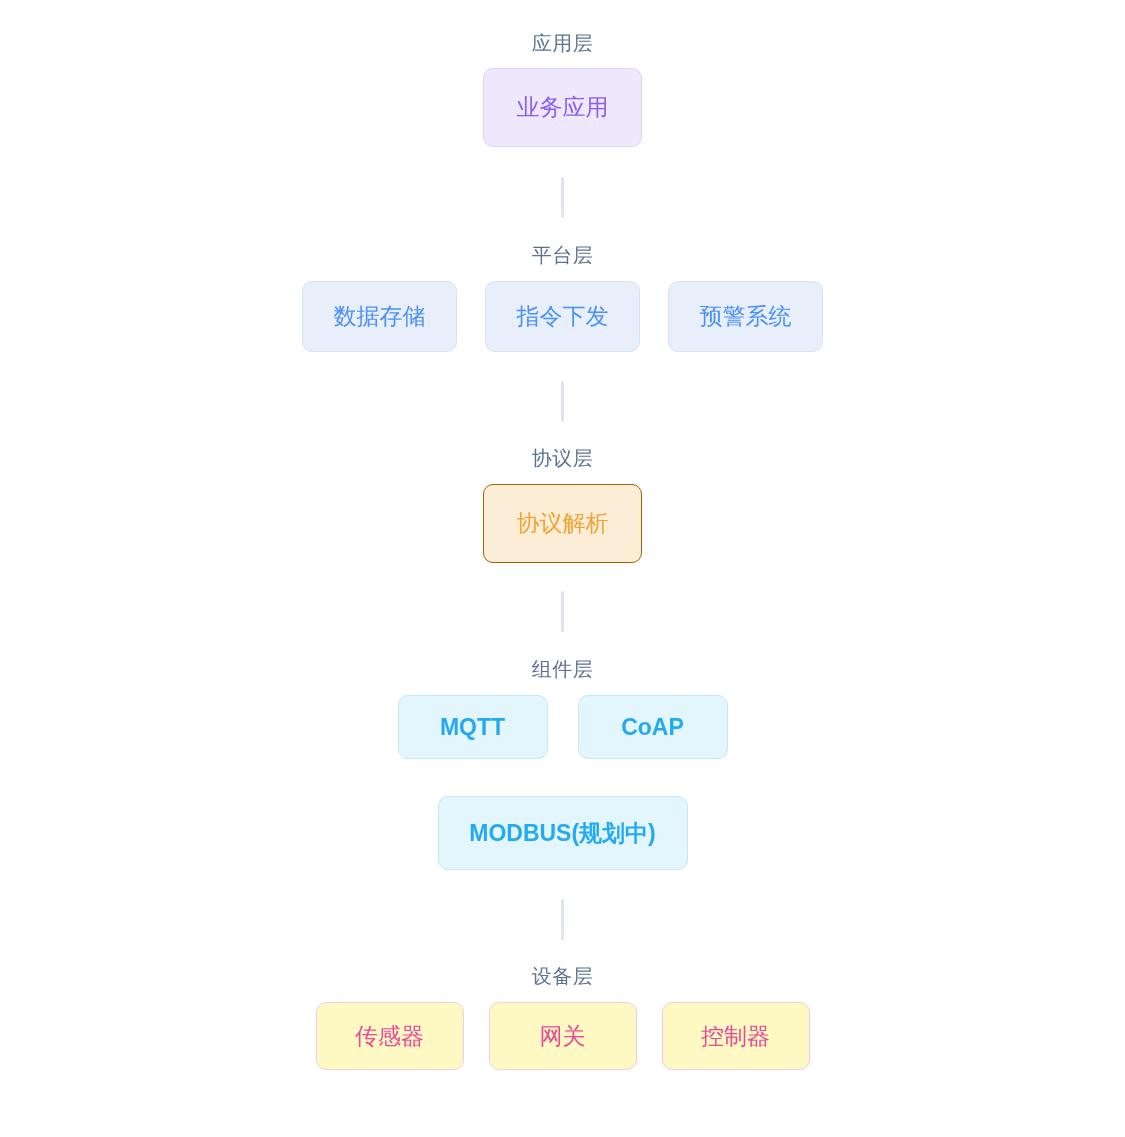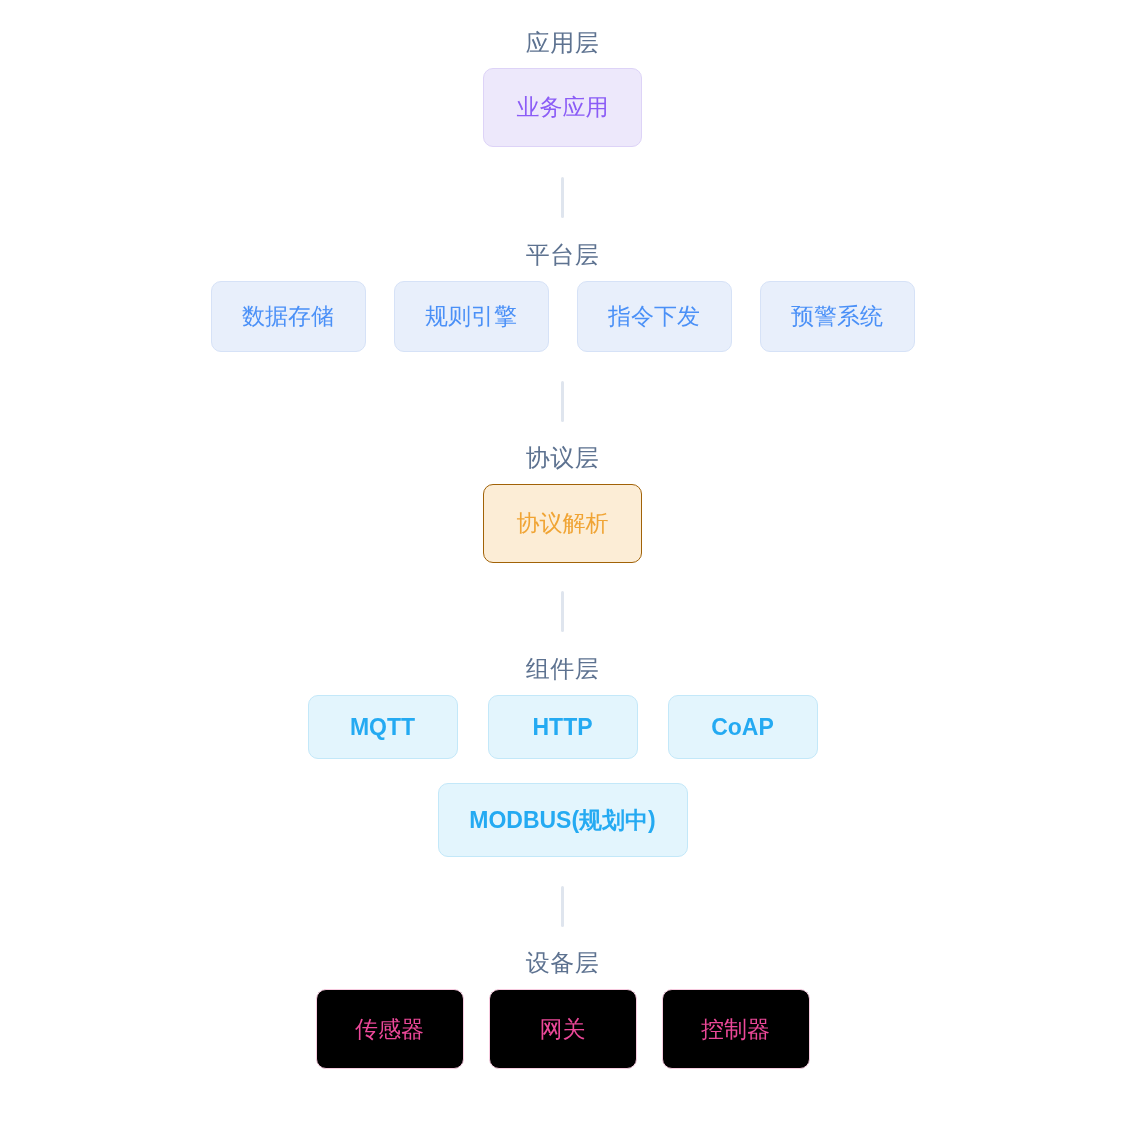--- a/index.html
+++ b/index.html
@@ -20,21 +20,21 @@
     position: relative;
     display: flex;
     flex-direction: column;
     align-items: center;
     box-sizing: border-box;
     padding-top: 28px;
   }
 
   
   .layer-label {
-    font-size: 24px;
+    font-size: 20px;
     line-height: 30px;
     color: #5d7290;
     letter-spacing: 0.5px;
     text-align: center;
     font-weight: 400;
   }
 
   
   .node-row {
     display: flex;
@@ -85,21 +85,21 @@
     height: 79px;
     background: #fcedd6;
     border: 1px solid #a16207;
     color: #f0a434;
     font-size: 23px;
     font-weight: 400;
   }
 
   
   .component-row { margin-top: 11px; gap: 30px; }
-  .component-row-2 { margin-top: 24px; }
+  .component-row-2 { margin-top: 37px; }
   .node-component {
     width: 150px;
     height: 64px;
     background: #e3f5fd;
     border: 1px solid #c3e8f9;
     color: #24aaf2;
     font-size: 23px;
     font-weight: bold;
   }
   .node-component-wide {
@@ -109,22 +109,22 @@
     border: 1px solid #c3e8f9;
     color: #24aaf2;
     font-size: 23px;
     font-weight: bold;
   }
 
   
   .device-row { margin-top: 11px; gap: 25px; }
   .node-device {
     width: 148px;
-    height: 80px;
-    background: #000000;
+    height: 68px;
+    background: #fef9c3;
     border: 1px solid #f6cbdf;
     color: #ec4899;
     font-size: 23px;
     font-weight: 400;
   }
 
   
   .connector {
     width: 3px;
     background: #dfe5ee;
@@ -145,40 +145,38 @@
   <div class="node-row app-row">
     <div class="node-box node-app">业务应用</div>
   </div>
 
   <div class="connector conn-1"></div>
 
   <div class="layer-label">平台层</div>
 
   <div class="node-row platform-row">
     <div class="node-box node-platform">数据存储</div>
-    <div class="node-box node-platform">规则引擎</div>
     <div class="node-box node-platform">指令下发</div>
     <div class="node-box node-platform">预警系统</div>
   </div>
 
   <div class="connector conn-2"></div>
 
   <div class="layer-label">协议层</div>
 
   <div class="node-row protocol-row">
     <div class="node-box node-protocol">协议解析</div>
   </div>
 
   <div class="connector conn-3"></div>
 
   <div class="layer-label">组件层</div>
 
   <div class="node-row component-row">
     <div class="node-box node-component">MQTT</div>
-    <div class="node-box node-component">HTTP</div>
     <div class="node-box node-component">CoAP</div>
   </div>
 
   <div class="node-row component-row-2">
     <div class="node-box node-component-wide">MODBUS(规划中)</div>
   </div>
 
   <div class="connector conn-4"></div>
 
   <div class="layer-label">设备层</div>

